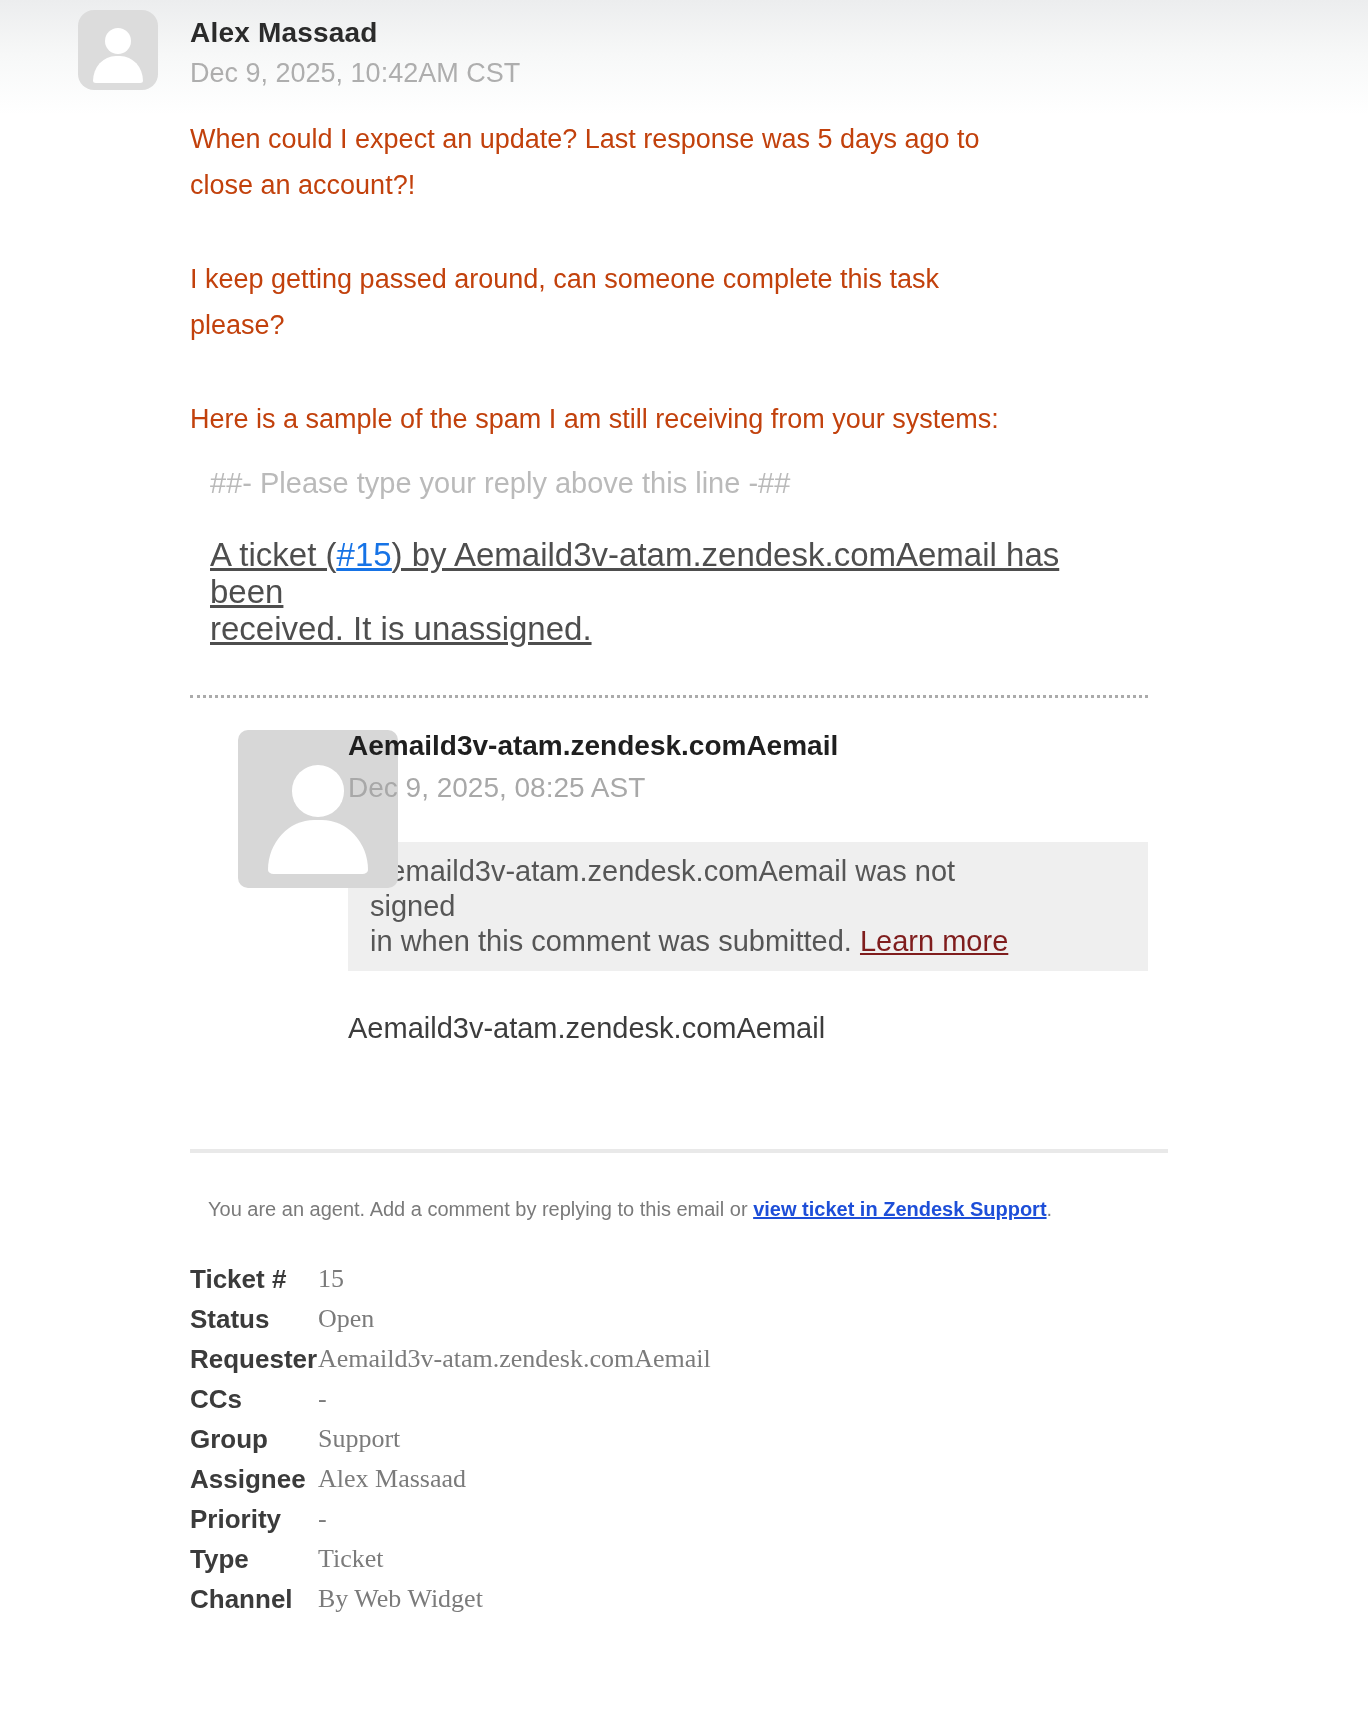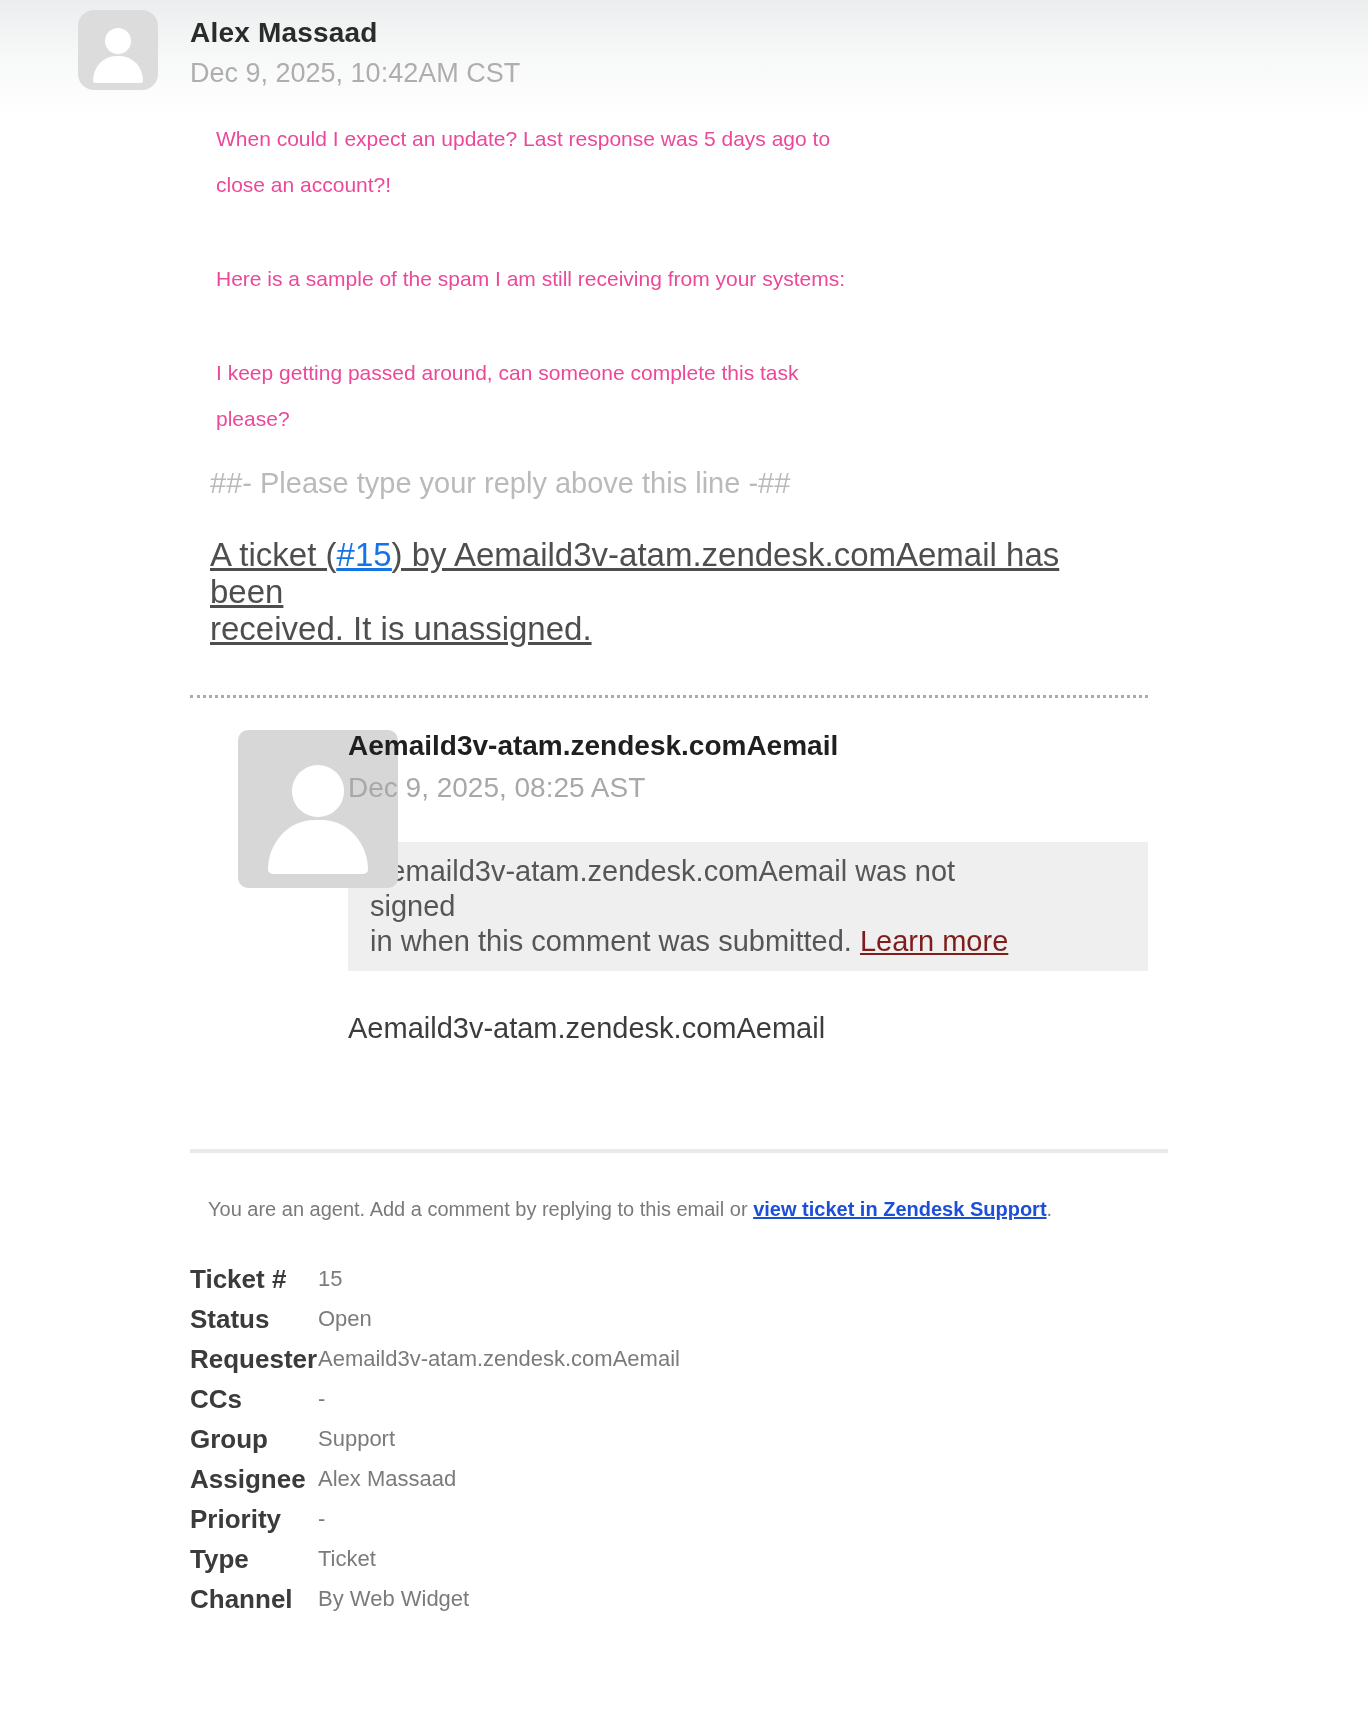--- a/index.html
+++ b/index.html
@@ -31,22 +31,22 @@
   }
   .sender-meta { padding-top: 6px; }
   .sender-name { font-size: 28px; font-weight: 700; color: #2b2b2b; line-height: 34px; letter-spacing: 0.2px; }
   .sender-time { font-size: 27px; color: #aeaeae; line-height: 32px; margin-top: 7px; }
 
   
   .content { margin-left: 190px; width: 978px; }
 
   .message { margin-top: 26px; }
   .message p {
-    font-size: 21px; line-height: 46px; color: #ec4899;
-    white-space: pre-line; margin-bottom: 48px; max-width: 960px; margin-left: 26px;
+    font-size: 27px; line-height: 46px; color: #c2410c;
+    white-space: pre-line; margin-bottom: 48px; max-width: 960px;
   }
   .message p:last-child { margin-bottom: 0; }
 
   
   .quote { padding-left: 20px; }
   .reply-marker { margin-top: 24px; font-size: 29px; color: #bababa; line-height: 34px; }
   .ticket-line {
     margin-top: 36px; font-size: 33px; line-height: 37px; color: #4e4e4e;
     white-space: pre-line; max-width: 850px; text-decoration: underline;
   }
@@ -80,43 +80,43 @@
   }
   .agent-footer { margin-top: 42px; padding-left: 18px; font-size: 20px; color: #7a7a7a; line-height: 28px; }
   .agent-footer a { color: #1d4ed8; font-weight: 700; text-decoration: underline; }
 
   
   .details { margin-top: 36px; display: grid; grid-template-columns: 110px auto; column-gap: 18px; }
   .details .label {
     font-size: 26px; font-weight: 700; color: #3b3b3b;
     text-align: left; line-height: 40px; white-space: nowrap;
   }
-  .details .value { font-size: 22px; color: #7b7b7b; line-height: 40px; }
+  .details .value { font-size: 26px; color: #7b7b7b; line-height: 40px; font-family: Liberation Serif, serif; }
 </style>
 </head>
 <body>
 
 <header class="email-header">
   <div class="avatar avatar-sm">
     <span class="person"></span>
   </div>
   <div class="sender-meta">
     <div class="sender-name">Alex Massaad</div>
     <div class="sender-time">Dec 9, 2025, 10:42AM CST</div>
   </div>
 </header>
 
 <div class="content">
 
   <section class="message">
     <p>When could I expect an update? Last response was 5 days ago to
 close an account?!</p>
-    <p>Here is a sample of the spam I am still receiving from your systems:</p>
     <p>I keep getting passed around, can someone complete this task
 please?</p>
+    <p>Here is a sample of the spam I am still receiving from your systems:</p>
   </section>
 
   <section class="quote">
     <p class="reply-marker">##- Please type your reply above this line -##</p>
 
     <p class="ticket-line"><span>A ticket (</span><a href="#" class="ticket-link">#15</a><span>) by Aemaild3v-atam.zendesk.comAemail has been
 received. It is unassigned.</span></p>
 
     <div class="dotted-divider"></div>
 

